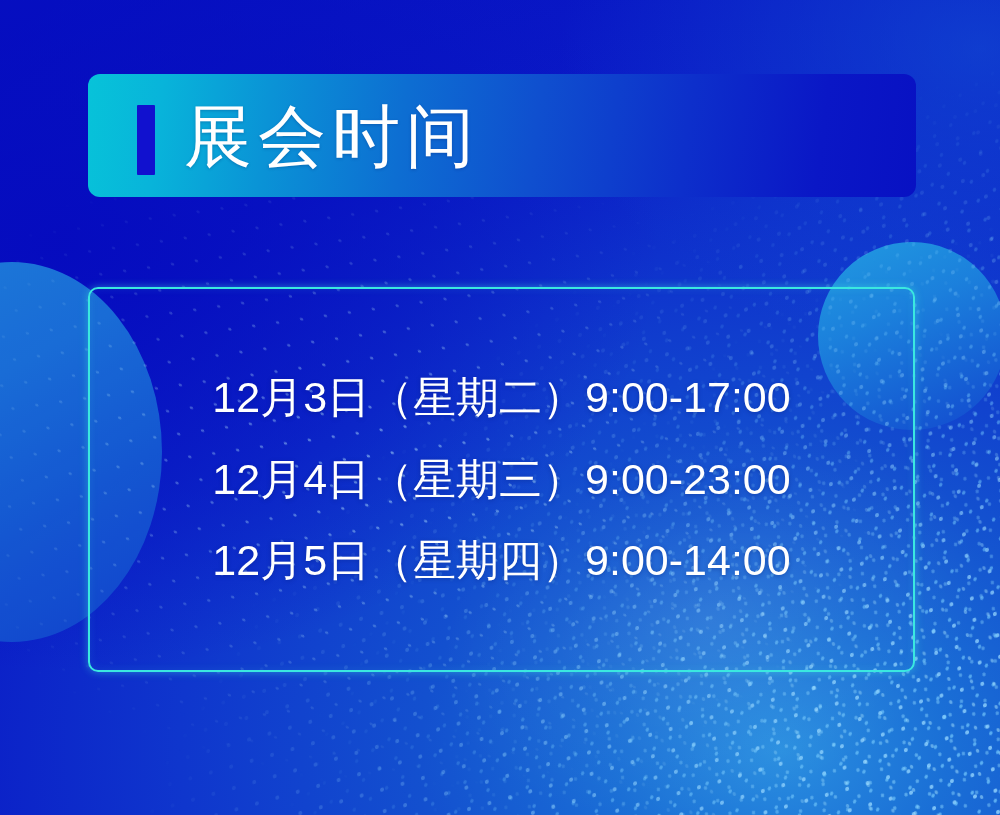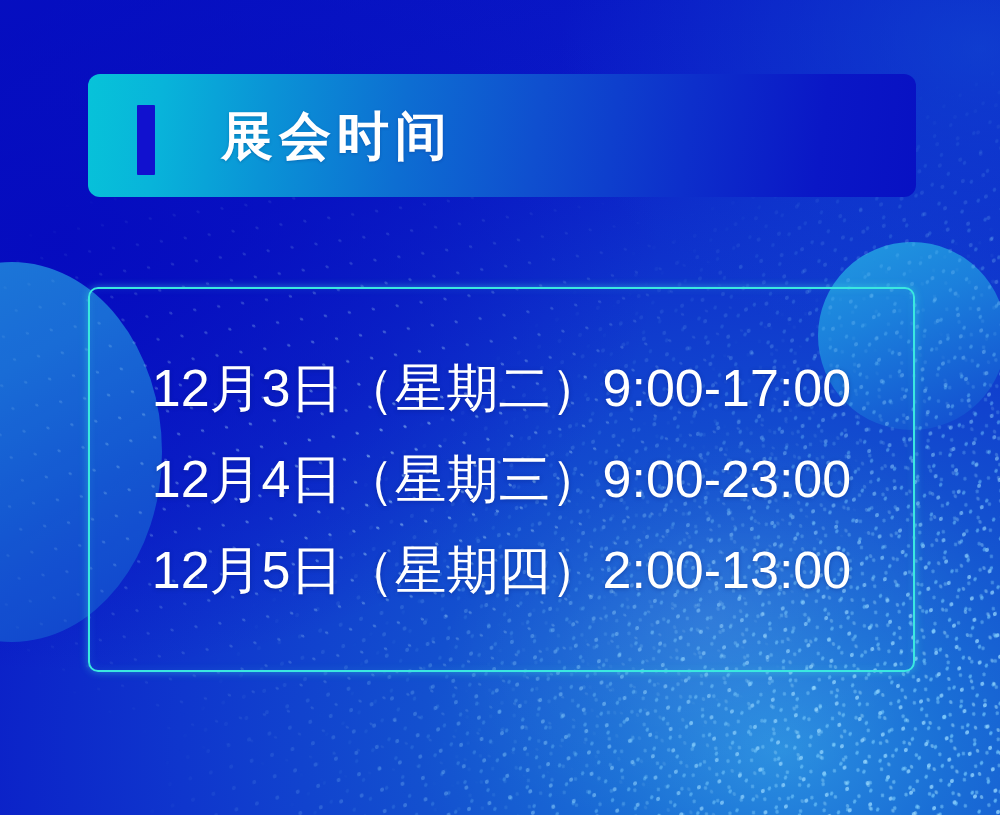--- a/index.html
+++ b/index.html
@@ -145,27 +145,26 @@
     height: 70px;
     background: #1111cf;
     border-radius: 1px;
   }
   .header-title {
     position: absolute;
     left: 96px;
     top: 50%;
     transform: translateY(-50%);
     color: #ffffff;
-    font-size: 52px;
-    font-weight: bold;
+    font-size: 68px;
+    font-weight: normal;
     letter-spacing: 6px;
     line-height: 1;
     white-space: nowrap;
     text-shadow: 0 1px 3px rgba(0,20,90,0.25);
-    margin-left: 37px;
   }
 
   
   .content-frame {
     position: absolute;
     left: 88px;
     top: 287px;
     width: 827px;
     height: 385px;
     border: 2px solid #3ae8e0;
@@ -184,21 +183,21 @@
     height: 385px;
     display: flex;
     flex-direction: column;
     justify-content: center;
     align-items: center;
     gap: 36px;
     box-sizing: border-box;
   }
   .schedule-line {
     color: #ffffff;
-    font-size: 52px;
+    font-size: 43px;
     font-weight: normal;
     line-height: 1.06;
     white-space: nowrap;
     letter-spacing: 0px;
     text-shadow: 0 1px 4px rgba(0,25,110,0.35);
   }
 </style>
 </head>
 <body>
 
@@ -222,16 +221,16 @@
 
   <div class="header-bar">
     <div class="header-accent"></div>
     <div class="header-title">展会时间</div>
   </div>
 
   <div class="content-frame"></div>
   <div class="schedule-list">
     <div class="schedule-line">12月3日（星期二）9:00-17:00</div>
     <div class="schedule-line">12月4日（星期三）9:00-23:00</div>
-    <div class="schedule-line">12月5日（星期四）2:00-13:00</div>
+    <div class="schedule-line">12月5日（星期四）9:00-14:00</div>
   </div>
 
 </div>
 
 </body></html>

